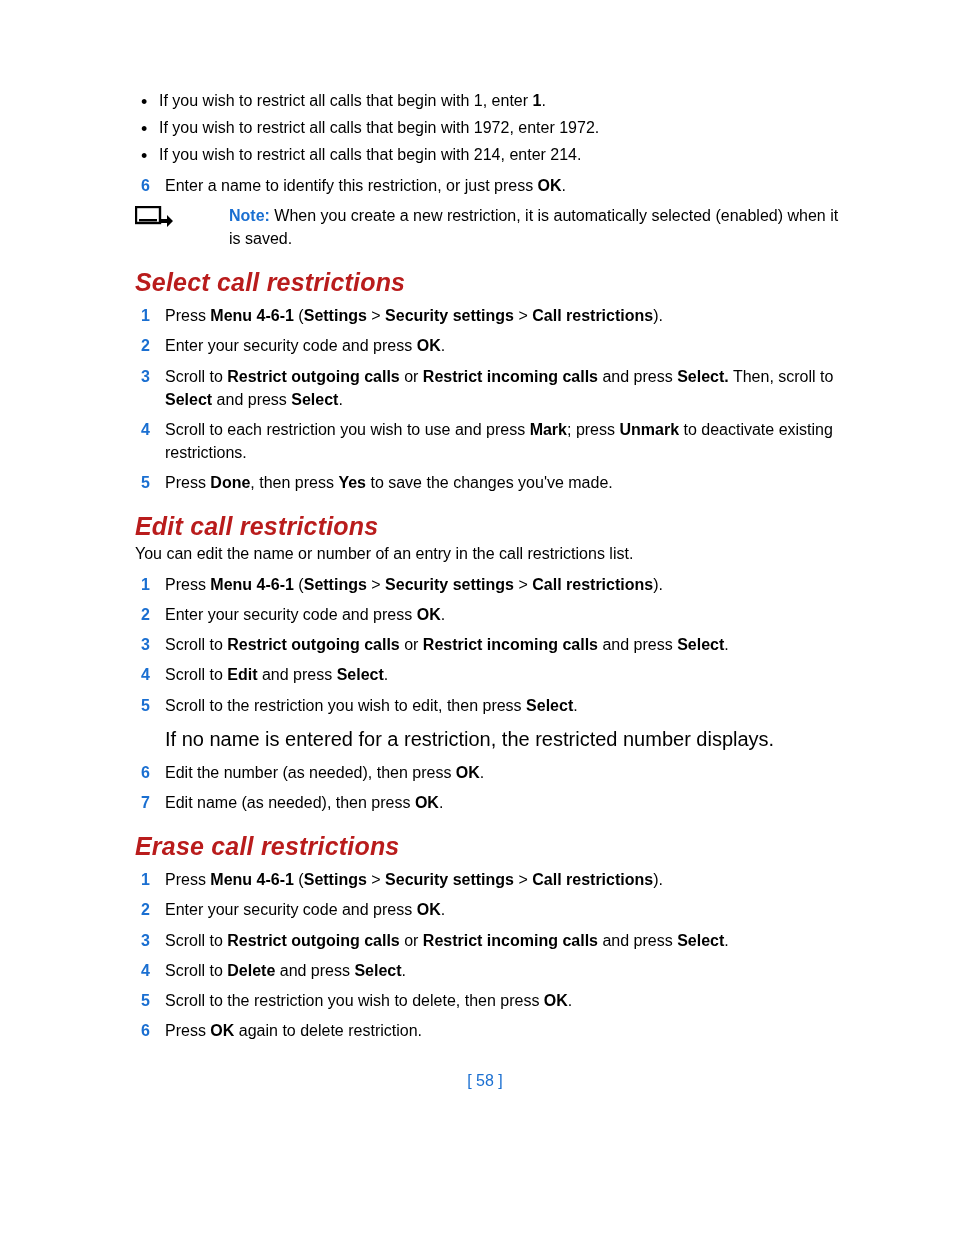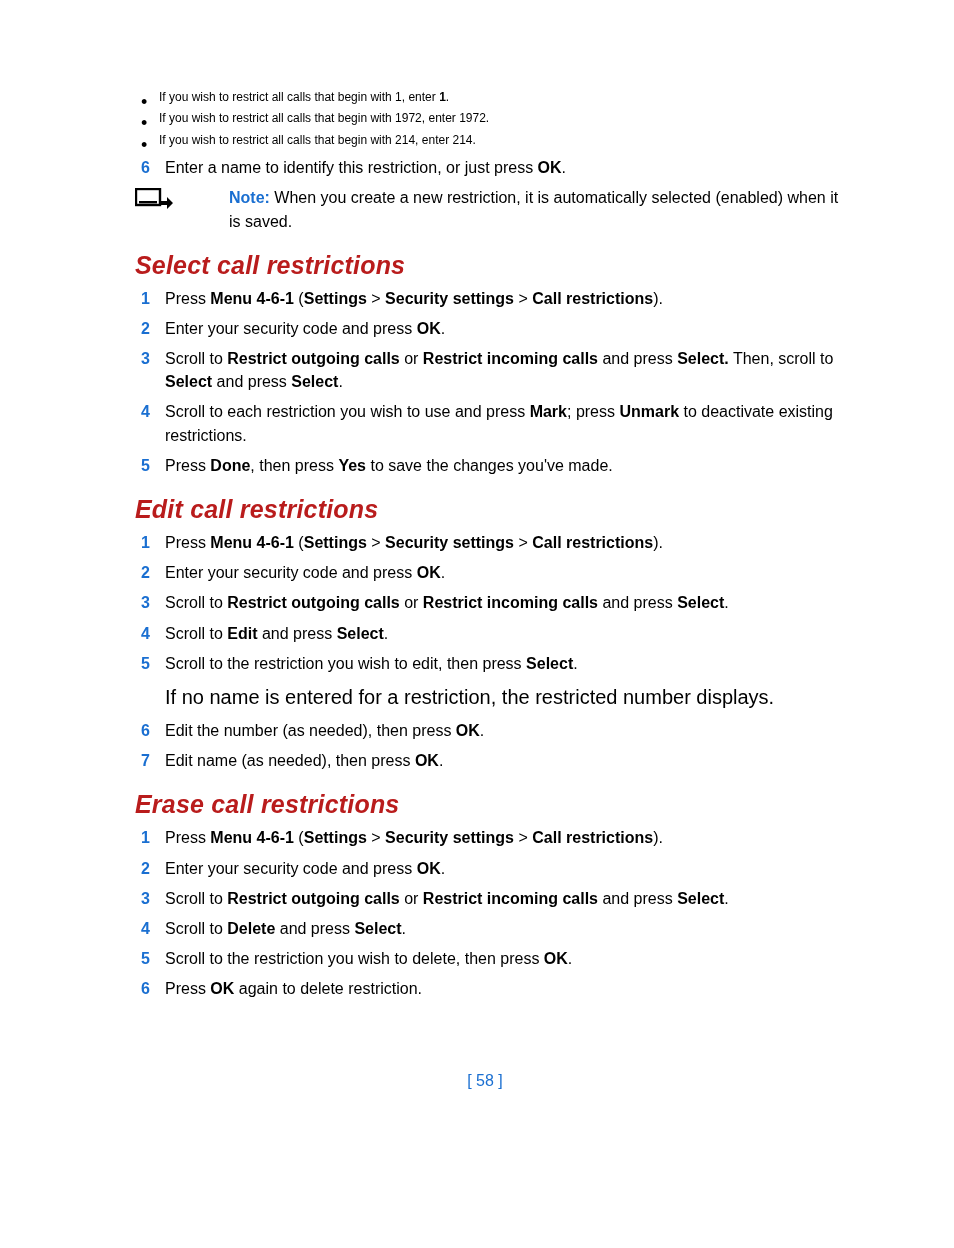--- a/index.html
+++ b/index.html
@@ -31,21 +31,21 @@
   }
   ul.bullets {
     list-style: none;
     padding: 0;
     margin: 0 0 6px 0;
   }
   ul.bullets li {
     position: relative;
     padding-left: 24px;
     margin: 4px 0;
-    font-size: 12px;
+    font-size: 16px;
     line-height: 1.45;
   }
   ul.bullets li::before {
     content: "•";
     position: absolute;
     left: 6px;
     top: 0;
     font-size: 18px;
   }
   ol.steps {
@@ -138,20 +138,21 @@
   <h2>Select call restrictions</h2>
   <ol class="steps">
     <li><span>Press </span><b>Menu 4-6-1</b><span> (</span><b>Settings</b><span> &gt; </span><b>Security settings</b><span> &gt; </span><b>Call restrictions</b><span>).</span></li>
     <li><span>Enter your security code and press </span><b>OK</b><span>.</span></li>
     <li><span>Scroll to </span><b>Restrict outgoing calls</b><span> or </span><b>Restrict incoming calls</b><span> and press </span><b>Select.</b><span> Then, scroll to </span><b>Select</b><span> and press </span><b>Select</b><span>.</span></li>
     <li><span>Scroll to each restriction you wish to use and press </span><b>Mark</b><span>; press </span><b>Unmark</b><span> to deactivate existing restrictions.</span></li>
     <li><span>Press </span><b>Done</b><span>, then press </span><b>Yes</b><span> to save the changes you've made.</span></li>
   </ol>
 
   <h2>Edit call restrictions</h2>
+  <p class="intro">You can edit the name or number of an entry in the call restrictions list.</p>
   <ol class="steps">
     <li><span>Press </span><b>Menu 4-6-1</b><span> (</span><b>Settings</b><span> &gt; </span><b>Security settings</b><span> &gt; </span><b>Call restrictions</b><span>).</span></li>
     <li><span>Enter your security code and press </span><b>OK</b><span>.</span></li>
     <li><span>Scroll to </span><b>Restrict outgoing calls</b><span> or </span><b>Restrict incoming calls</b><span> and press </span><b>Select</b><span>.</span></li>
     <li><span>Scroll to </span><b>Edit</b><span> and press </span><b>Select</b><span>.</span></li>
     <li><span>Scroll to the restriction you wish to edit, then press </span><b>Select</b><span>.</span>
       <span class="sub">If no name is entered for a restriction, the restricted number displays.</span>
     </li>
     <li><span>Edit the number (as needed), then press </span><b>OK</b><span>.</span></li>
     <li><span>Edit name (as needed), then press </span><b>OK</b><span>.</span></li>

